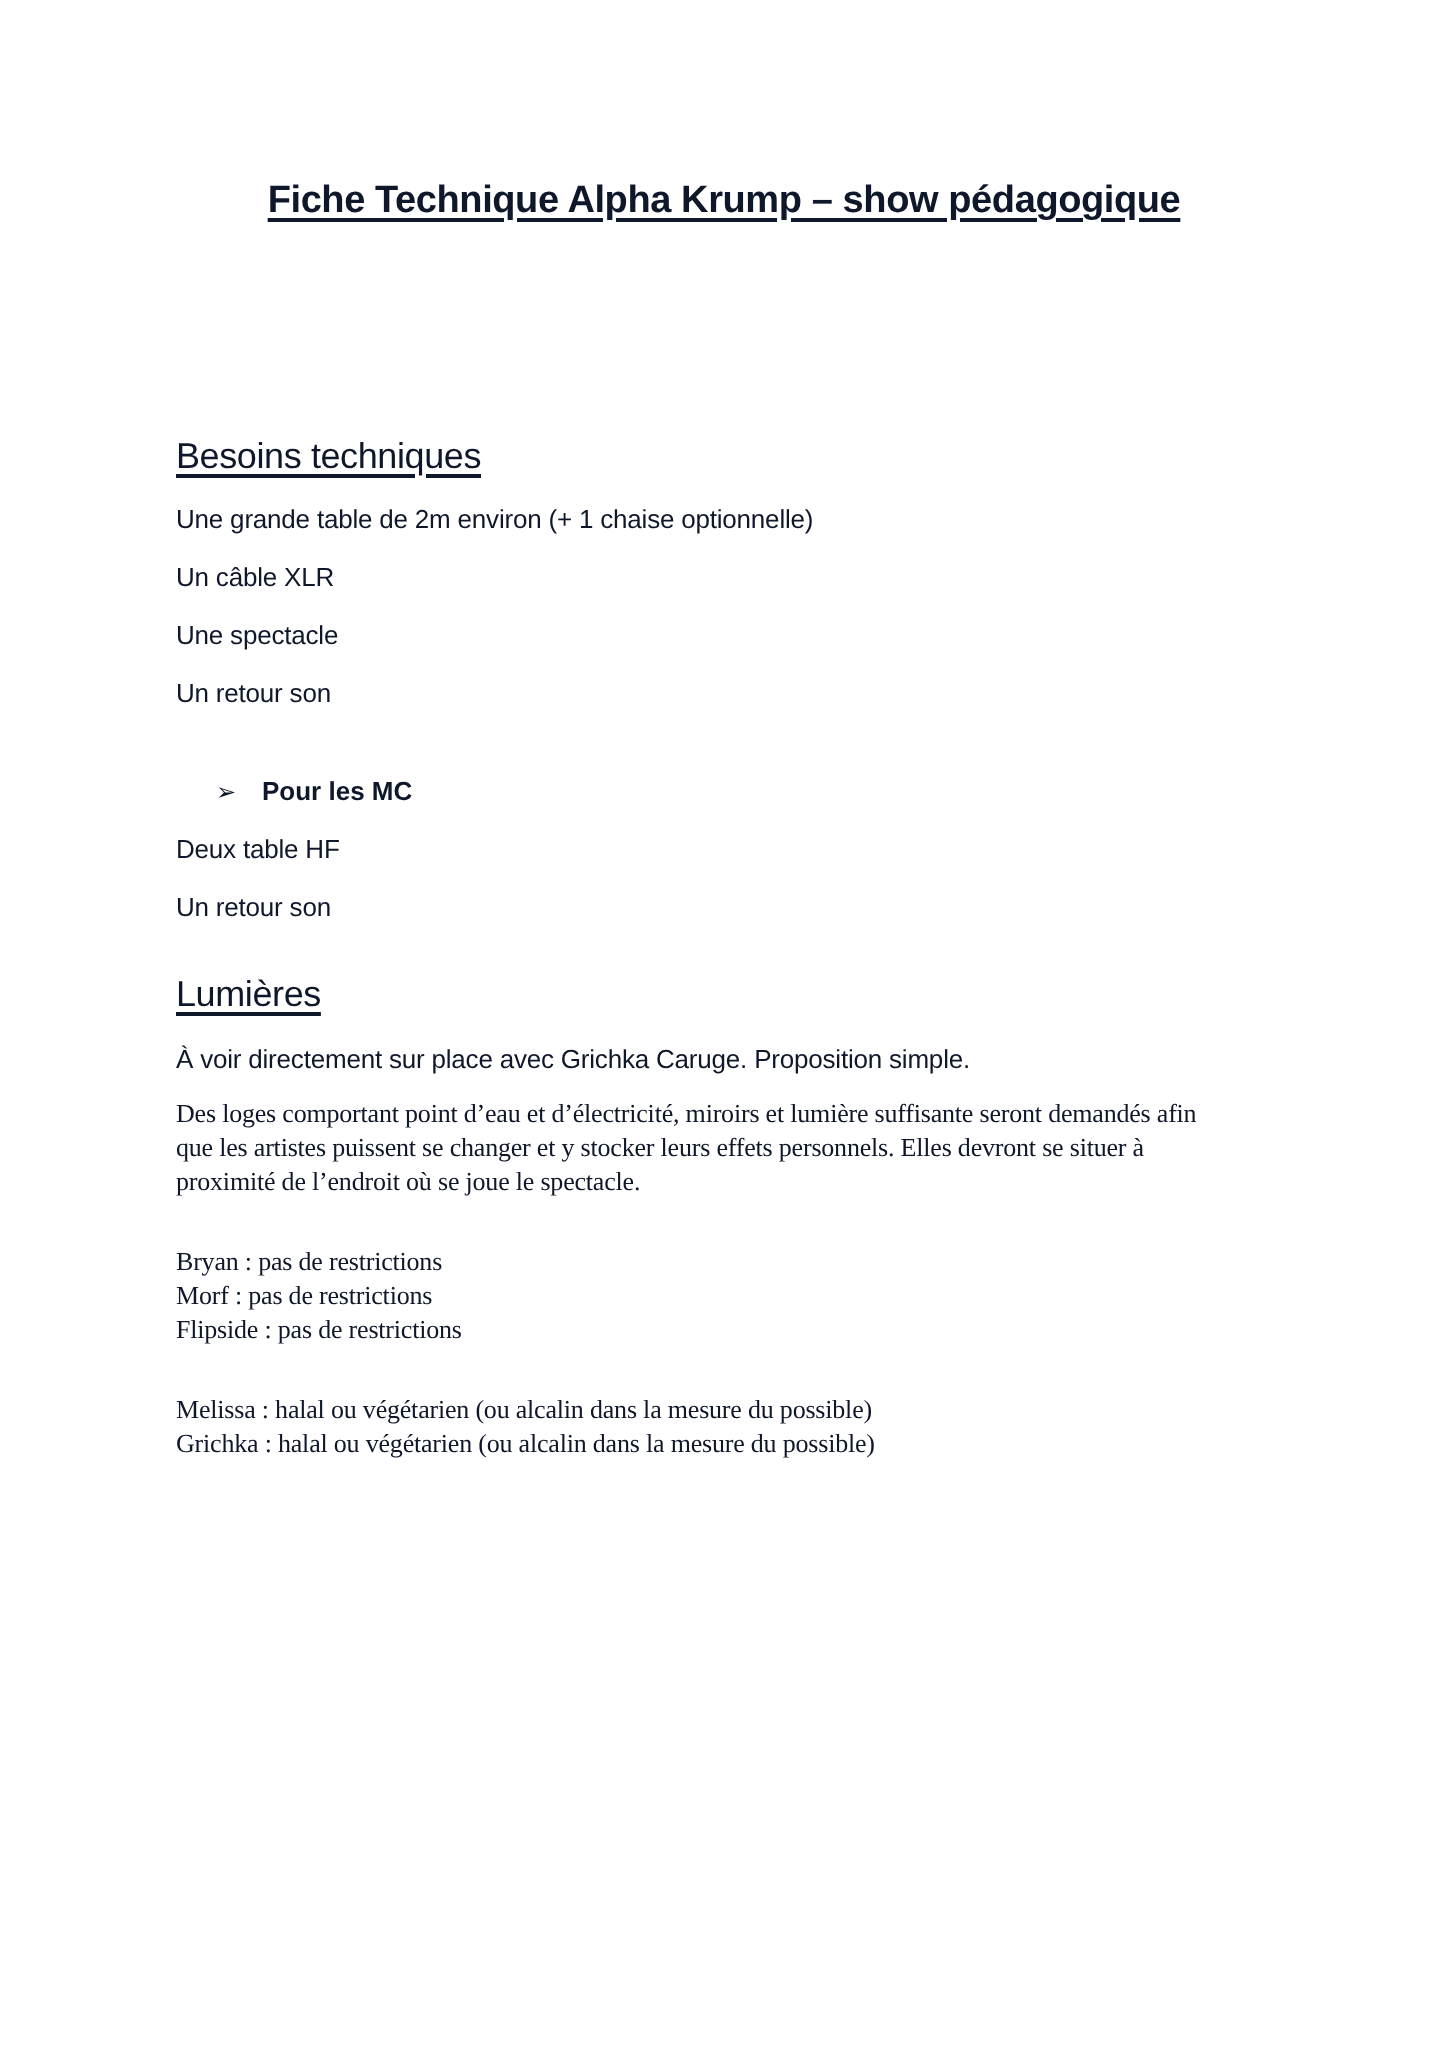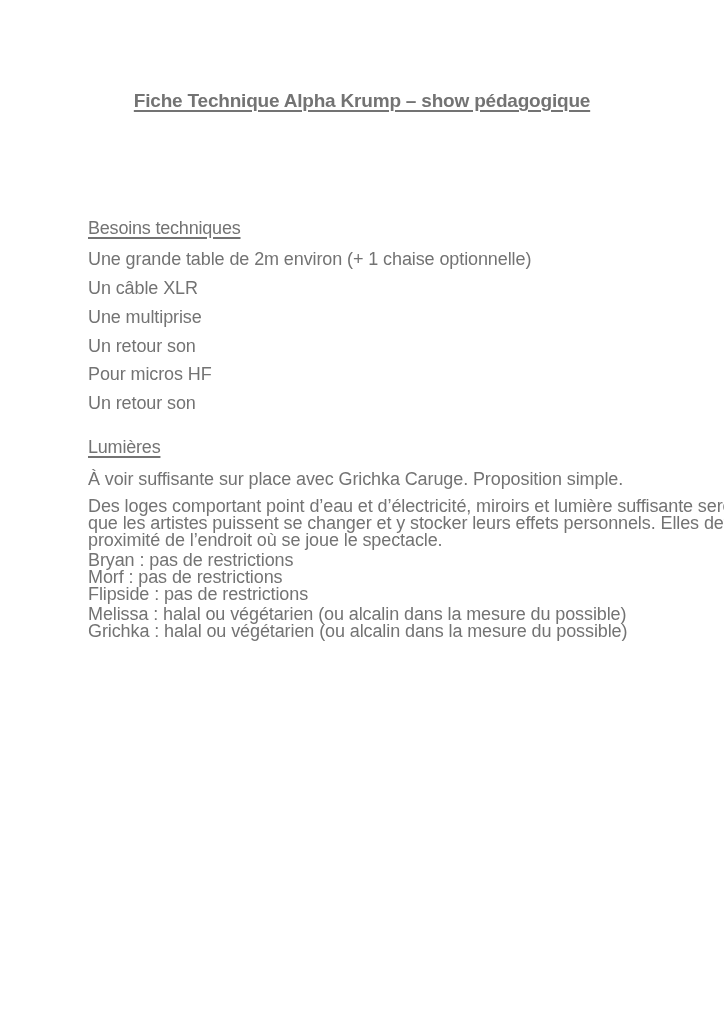--- a/index.html
+++ b/index.html
@@ -6,21 +6,21 @@
     margin: 0;
     padding: 0;
     background: #ffffff;
   }
   .page {
     position: relative;
     width: 724px;
     height: 1024px;
     background: #ffffff;
     font-family: "Liberation Sans", "DejaVu Sans", sans-serif;
-    color: #737373;
+    color: #0f172a;
     box-sizing: border-box;
     padding-top: 89px;
     overflow: hidden;
   }
   .doc-title {
     margin: 0;
     text-align: center;
     font-size: 19px;
     font-weight: bold;
     line-height: 23px;
@@ -53,55 +53,56 @@
   .bullet-line.mc { margin-top: 32px; }
   .bullet {
     display: inline-block;
     width: 23px;
     font-weight: normal;
     font-size: 12px;
     font-family: "DejaVu Sans", sans-serif;
   }
   .pline {
     margin: 12px 0 0 88px;
-    font-size: 18px;
+    font-size: 13px;
     line-height: 17px;
     letter-spacing: -0.1px;
     white-space: pre;
   }
   .pline.first-after-bullet { margin-top: 11px; }
   .pline.tight { margin-top: 0; }
-  .pline.para { margin-top: 10px; }
+  .pline.para { margin-top: 10px; font-family: Liberation Serif, serif; }
   .multiline { white-space: pre; }
-  .names { margin-top: 3px; }
+  .names { margin-top: 23px; font-family: Liberation Serif, serif; }
 </style>
 </head>
 <body>
 
 <div class="page">
 
   <h1 class="doc-title">Fiche Technique Alpha Krump – show pédagogique</h1>
 
   <section>
     <h2 class="section-heading heading-besoins">Besoins techniques</h2>
 
 
     <p class="pline first-after-bullet">Une grande table de 2m environ (+ 1 chaise optionnelle)</p>
     <p class="pline">Un câble XLR</p>
-    <p class="pline">Une multiprise</p>
+    <p class="pline">Une spectacle</p>
     <p class="pline">Un retour son</p>
 
+    <div class="bullet-line mc"><span class="bullet">➢</span><span>Pour les MC</span></div>
 
-    <p class="pline first-after-bullet">Pour micros HF</p>
+    <p class="pline first-after-bullet">Deux table HF</p>
     <p class="pline">Un retour son</p>
   </section>
 
   <section>
     <h2 class="section-heading heading-lumieres">Lumières</h2>
-    <p class="pline">À voir suffisante sur place avec Grichka Caruge. Proposition simple.</p>
+    <p class="pline">À voir directement sur place avec Grichka Caruge. Proposition simple.</p>
   </section>
 
   <section>
 
     <p class="pline para multiline">Des loges comportant point d’eau et d’électricité, miroirs et lumière suffisante seront demandés afin
 que les artistes puissent se changer et y stocker leurs effets personnels. Elles devront se situer à
 proximité de l’endroit où se joue le spectacle.</p>
 
 
     <p class="pline names multiline">Bryan : pas de restrictions

